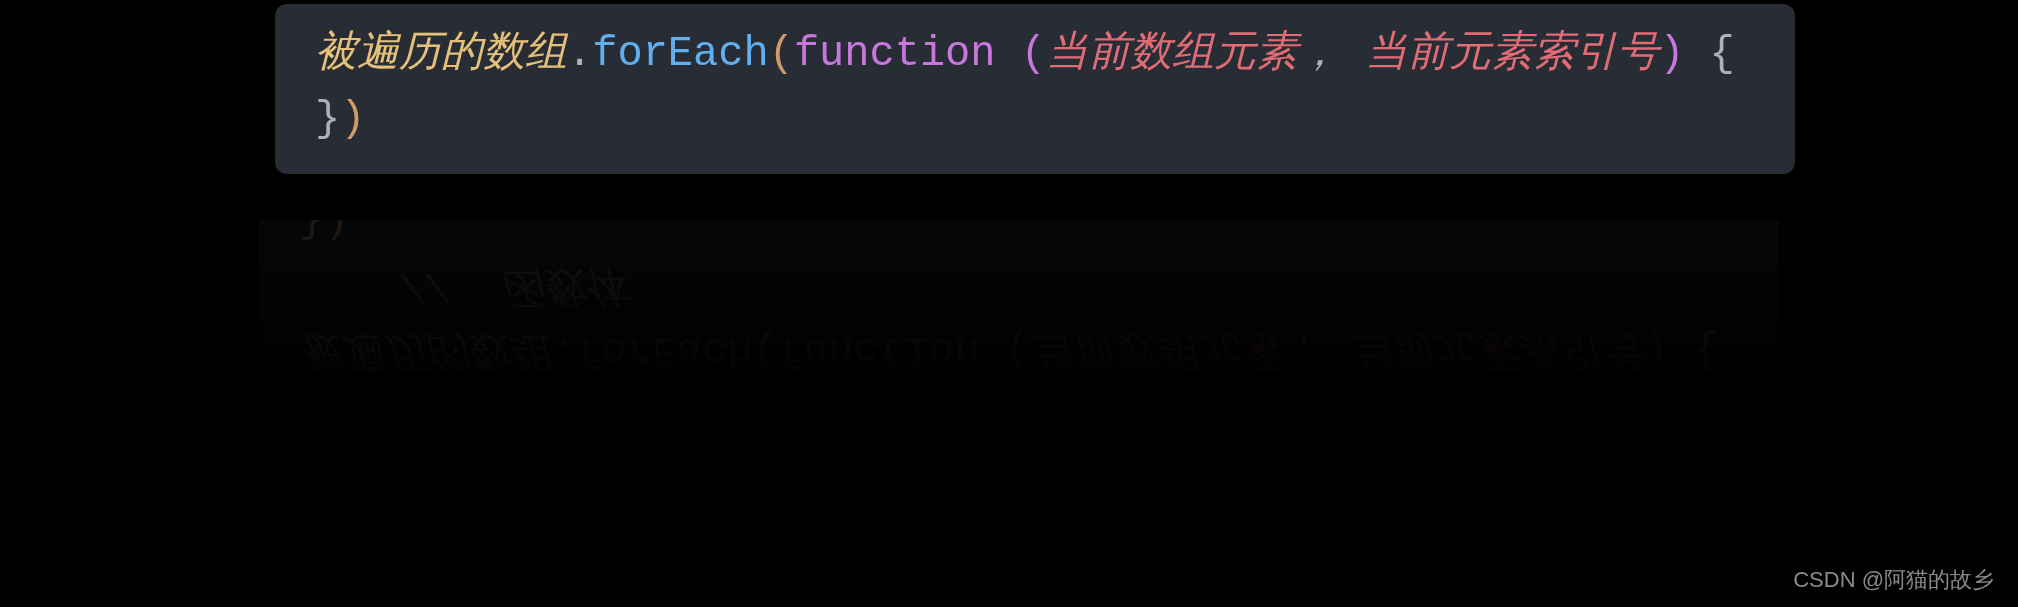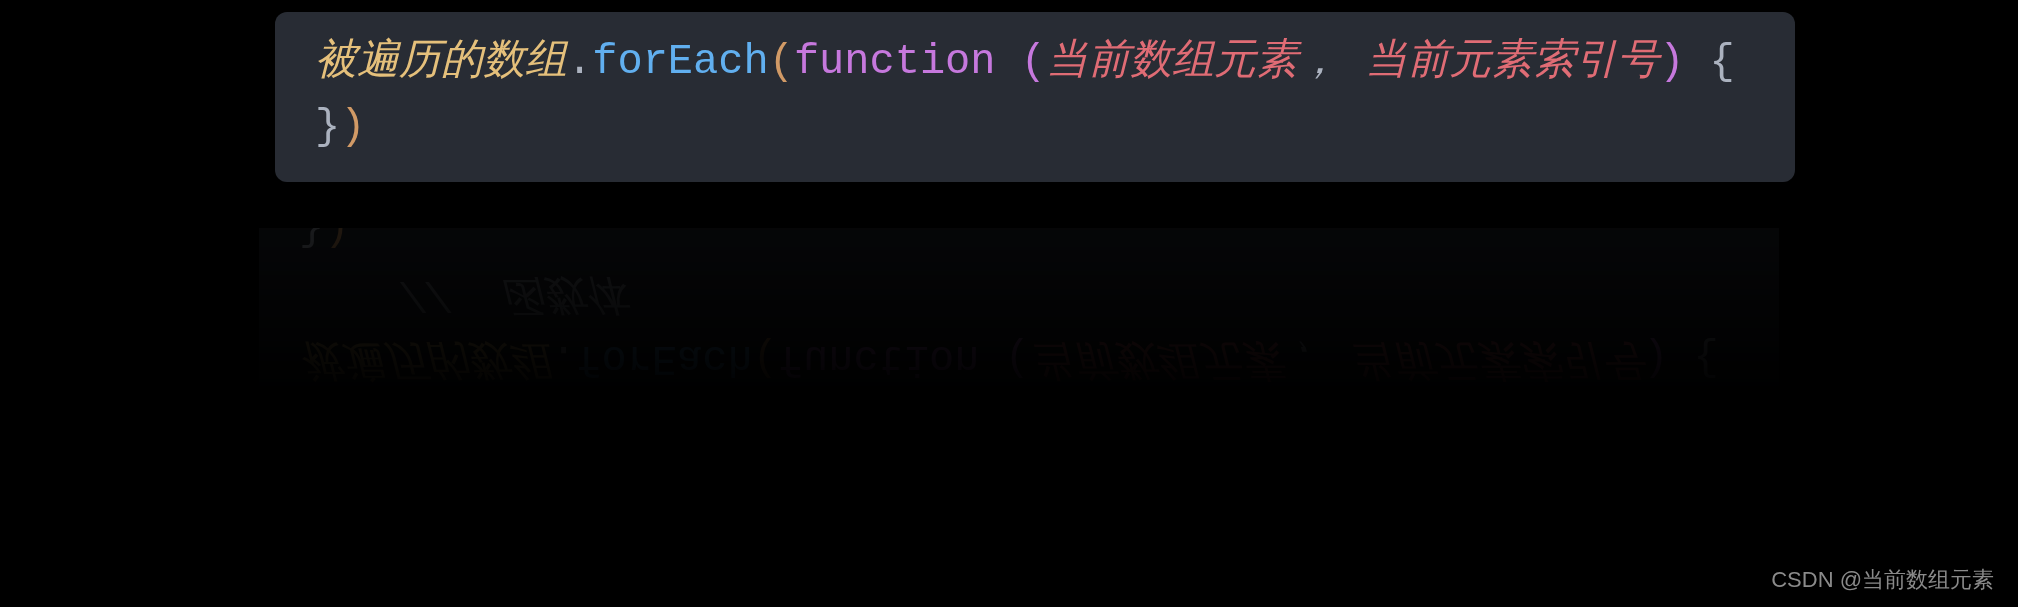--- a/index.html
+++ b/index.html
@@ -83,21 +83,21 @@
       position: absolute;
       bottom: 12px;
       right: 24px;
       color: #8a8a8a;
       font-size: 22px;
       font-family: "Microsoft YaHei", "SimSun", sans-serif;
     }
     .container {
       position: relative;
       width: 1500px;
-      margin: 12px auto;
+      margin: 4px auto;
       padding-left: 16px;
     }
   </style>
 </head>
 <body>
 
 <div class="container">
   <div class="code-block">
     <div class="code-line"><span class="tok-array">被遍历的数组</span><span class="tok-dot">.</span><span class="tok-method">forEach</span><span class="tok-paren-yellow">(</span><span class="tok-keyword">function</span><span> </span><span class="tok-paren-purple">(</span><span class="tok-param">当前数组元素</span><span class="tok-comma">，</span><span> </span><span class="tok-param">当前元素索引号</span><span class="tok-paren-purple">)</span><span> </span><span class="tok-brace">{</span></div>
     <div class="code-line"><span class="tok-brace">}</span><span class="tok-paren-yellow">)</span></div>
@@ -105,13 +105,13 @@
 
   <div class="reflection">
     <div class="code-block">
       <div class="code-line"><span class="tok-array">被遍历的数组</span><span class="tok-dot">.</span><span class="tok-method">forEach</span><span class="tok-paren-yellow">(</span><span class="tok-keyword">function</span><span> </span><span class="tok-paren-purple">(</span><span class="tok-param">当前数组元素</span><span class="tok-comma">，</span><span> </span><span class="tok-param">当前元素索引号</span><span class="tok-paren-purple">)</span><span> </span><span class="tok-brace">{</span></div>
       <div class="code-line"><span>    </span><span class="tok-comment">//</span><span class="tok-comment">  </span><span class="tok-comment">函数体</span></div>
       <div class="code-line"><span class="tok-brace">}</span><span class="tok-paren-yellow">)</span></div>
     </div>
   </div>
 </div>
 
-<div class="watermark">CSDN @当前数组元素</div>
+<div class="watermark">CSDN @阿猫的故乡</div>
 
 </body></html>

